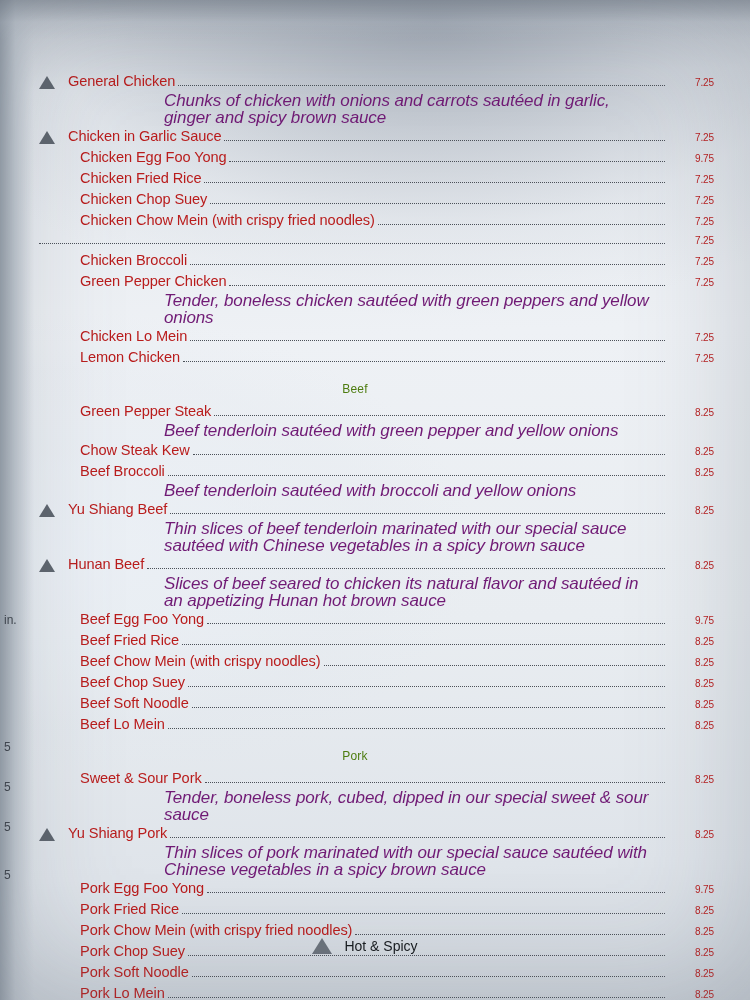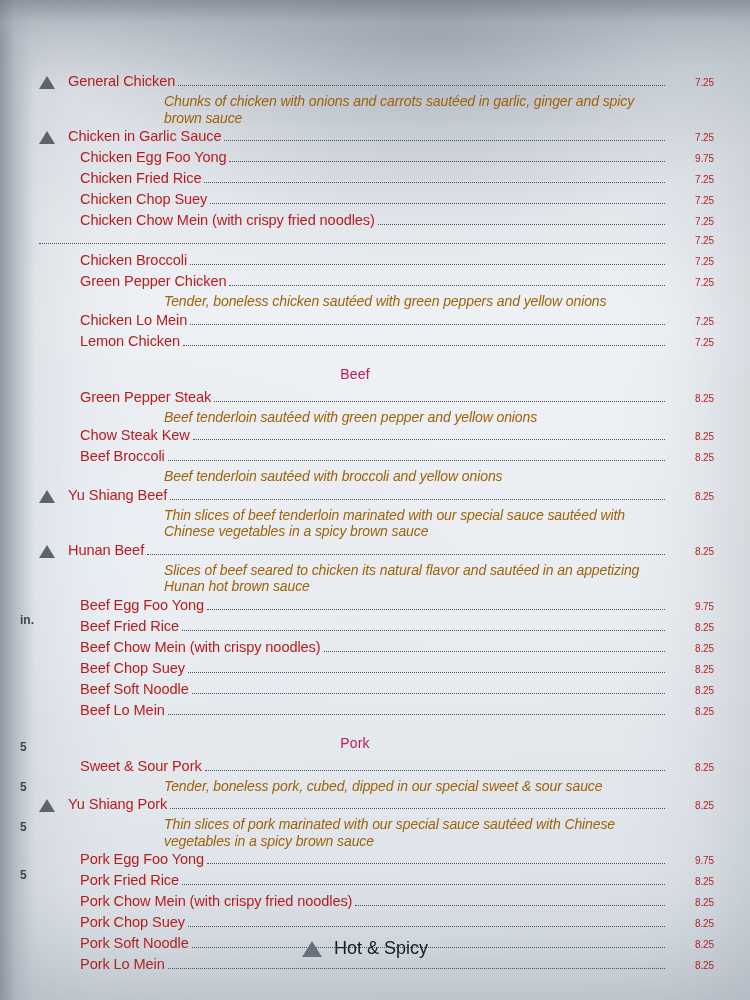--- a/index.html
+++ b/index.html
@@ -88,33 +88,33 @@
     text-align: right;
     width: 46px;
     font-size: 10px;
   }
 
   .indent-1 .name { padding-left: 44px; }
   .indent-0 .name { padding-left: 32px; }
 
   .desc {
     font-style: italic;
-    font-size: 14px;
+    font-size: 17px;
     line-height: 16.5px;
-    color: #a16207;
+    color: #701a75;
     padding-left: 128px;
     padding-right: 56px;
     margin: 0 0 1px 0;
     letter-spacing: -0.1px;
   }
 
   .section-title {
     text-align: center;
-    font-size: 14px;
-    color: #be185d;
+    font-size: 12px;
+    color: #4d7c0f;
     margin: 14px 0 6px 0;
     padding-right: 40px;
     letter-spacing: 0.2px;
   }
 
   .spacer-sm { height: 6px; }
 
   
   .tri {
     display: inline-block;
@@ -126,43 +126,42 @@
   }
 
   .legend {
     position: absolute;
     left: 0; right: 0;
     top: 938px;
     display: flex;
     align-items: center;
     justify-content: center;
     gap: 12px;
-    font-size: 18px;
+    font-size: 14px;
     color: #15181c;
     padding-right: 20px;
   }
   .legend .tri {
     border-bottom: 16px solid #6b727b;
     border-left-width: 10px;
     border-right-width: 10px;
   }
 
   
   .margin-marks {
     position: absolute;
     left: 2px;
     top: 0;
     width: 26px;
     font-size: 12px;
     color: #3c424a;
   }
   .margin-marks span {
     position: absolute;
-    left: 18px;
-    font-weight: bold;
+    left: 2px;
   }
 </style>
 </head>
 <body>
 
 <div id="page">
   <div class="paper-bg"></div>
   <div class="paper-edge-left"></div>
   <div class="paper-edge-top"></div>
 

